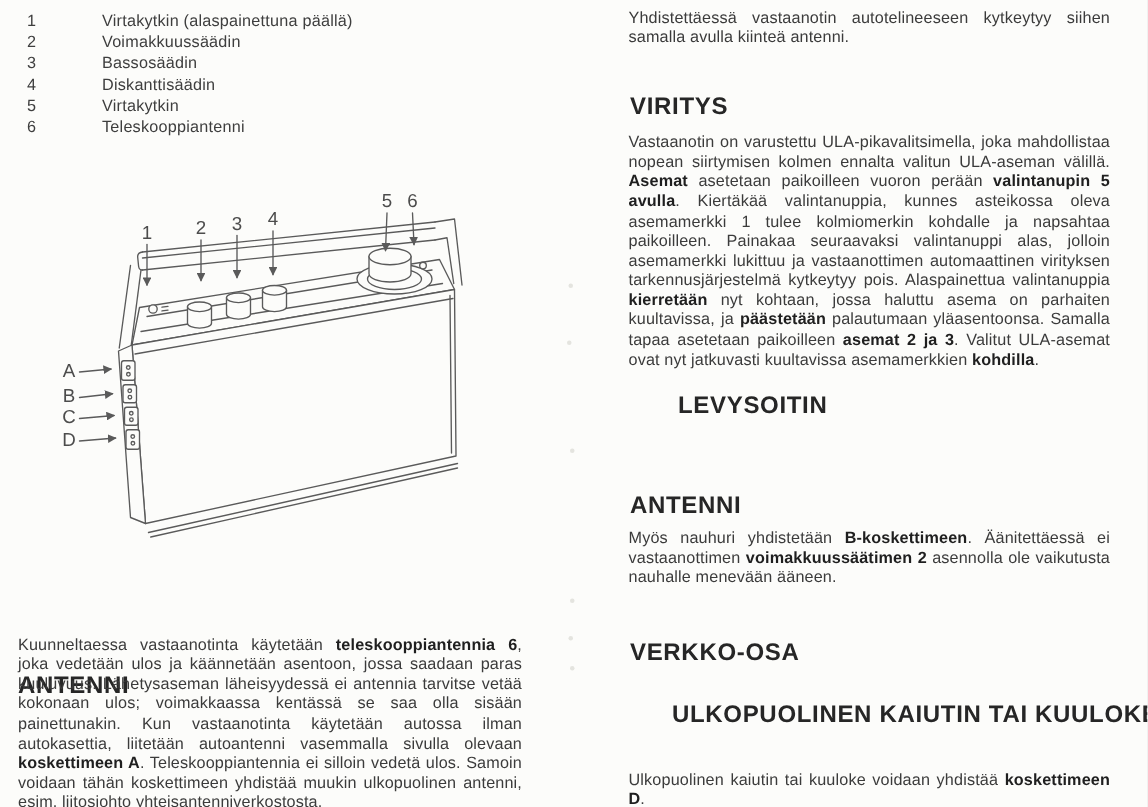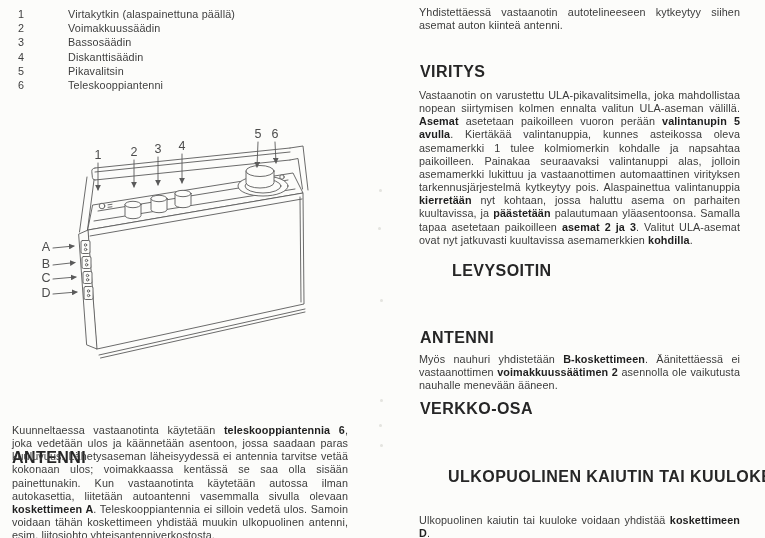--- a/index.html
+++ b/index.html
@@ -52,21 +52,21 @@
     <div class="parts-row">
       <span class="num">3</span>
       <span class="lbl">Bassosäädin</span>
     </div>
     <div class="parts-row">
       <span class="num">4</span>
       <span class="lbl">Diskanttisäädin</span>
     </div>
     <div class="parts-row">
       <span class="num">5</span>
-      <span class="lbl">Pikavalitsin</span>
+      <span class="lbl">Virtakytkin</span>
     </div>
     <div class="parts-row">
       <span class="num">6</span>
       <span class="lbl">Teleskooppiantenni</span>
     </div>
   </div>
 
   <svg class="figure" width="345" height="282" viewBox="0 0 345 282">
     <defs>
       <marker id="ah" viewBox="0 0 6 6" refX="5.2" refY="3" markerWidth="6.5" markerHeight="6.5" orient="auto">
@@ -164,31 +164,31 @@
       <text x="31" y="150">B</text>
       <text x="31" y="164">C</text>
       <text x="31" y="179">D</text>
     </g>
   </svg>
 
   <div class="sec-head left-col-head" style="top:401px;margin-top:48px;">ANTENNI</div>
   <p class="sec-body left-col-body" style="top:424px;">Kuunneltaessa vastaanotinta käytetään <b>teleskooppiantennia 6</b>, joka vedetään ulos ja käännetään asentoon, jossa saadaan paras kuuluvuus. Lähetysaseman läheisyydessä ei antennia tarvitse vetää kokonaan ulos; voimakkaassa kentässä se saa olla sisään painettunakin. Kun vastaanotinta käytetään autossa ilman autokasettia, liitetään autoantenni vasemmalla sivulla olevaan <b>koskettimeen A</b>. Teleskooppiantennia ei silloin vedetä ulos. Samoin voidaan tähän koskettimeen yhdistää muukin ulkopuolinen antenni, esim. liitosjohto yhteisantenniverkostosta.</p>
 
   <div class="right-col">
-    <p class="sec-body" style="top:6px;">Yhdistettäessä vastaanotin autotelineeseen kytkeytyy siihen asemat auton kiinteä antenni.</p>
+    <p class="sec-body" style="top:6px;">Yhdistettäessä vastaanotin autotelineeseen kytkeytyy siihen samalla avulla kiinteä antenni.</p>
 
     <div class="sec-head" style="top:63px;">VIRITYS</div>
     <p class="sec-body" style="top:89px;">Vastaanotin on varustettu ULA-pikavalitsimella, joka mahdollistaa nopean siirtymisen kolmen ennalta valitun ULA-aseman välillä. <b>Asemat</b> asetetaan paikoilleen vuoron perään <b>valintanupin 5 avulla</b>. Kiertäkää valintanuppia, kunnes asteikossa oleva asemamerkki 1 tulee kolmiomerkin kohdalle ja napsahtaa paikoilleen. Painakaa seuraavaksi valintanuppi alas, jolloin asemamerkki lukittuu ja vastaanottimen automaattinen virityksen tarkennusjärjestelmä kytkeytyy pois. Alaspainettua valintanuppia <b>kierretään</b> nyt kohtaan, jossa haluttu asema on parhaiten kuultavissa, ja <b>päästetään</b> palautumaan yläasentoonsa. Samalla tapaa asetetaan paikoilleen <b>asemat 2 ja 3</b>. Valitut ULA-asemat ovat nyt jatkuvasti kuultavissa asemamerkkien <b>kohdilla</b>.</p>
 
     <div class="sec-head" style="top:262px;padding-left:32px;">LEVYSOITIN</div>
 
     <div class="sec-head" style="top:329px;">ANTENNI</div>
     <p class="sec-body" style="top:353px;">Myös nauhuri yhdistetään <b>B-koskettimeen</b>. Äänitettäessä ei vastaanottimen <b>voimakkuussäätimen 2</b> asennolla ole vaikutusta nauhalle menevään ääneen.</p>
 
-    <div class="sec-head" style="top:400px;text-align:right;">VERKKO-OSA</div>
+    <div class="sec-head" style="top:427px;text-align:right;">VERKKO-OSA</div>
 
     <div class="sec-head" style="top:468px;margin-left:28px;">ULKOPUOLINEN KAIUTIN TAI KUULOKE</div>
     <p class="sec-body" style="top:514px;">Ulkopuolinen kaiutin tai kuuloke voidaan yhdistää <b>koskettimeen D</b>.</p>
   </div>
 
   <div class="speck" style="left:379px;top:189px;"></div>
   <div class="speck" style="left:378px;top:227px;"></div>
   <div class="speck" style="left:380px;top:299px;"></div>
   <div class="speck" style="left:380px;top:399px;"></div>
   <div class="speck" style="left:379px;top:424px;"></div>

